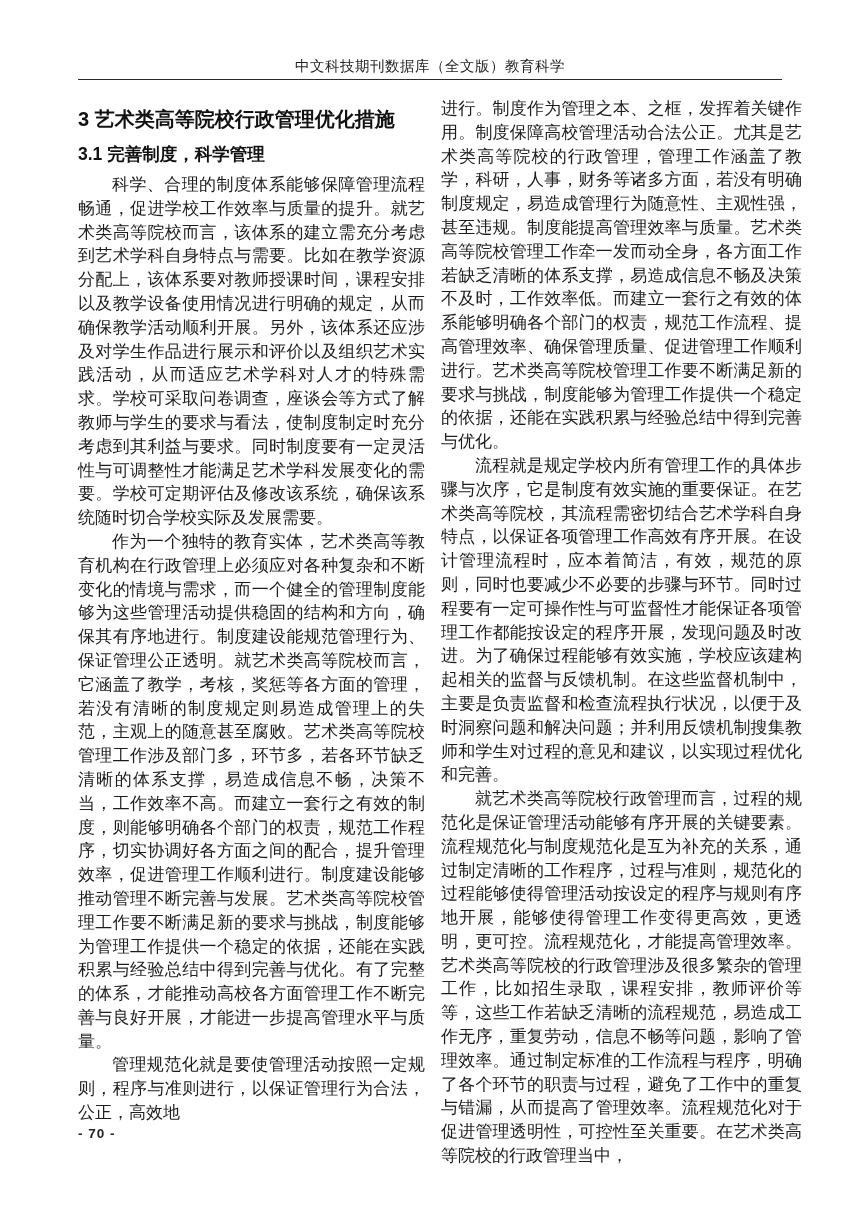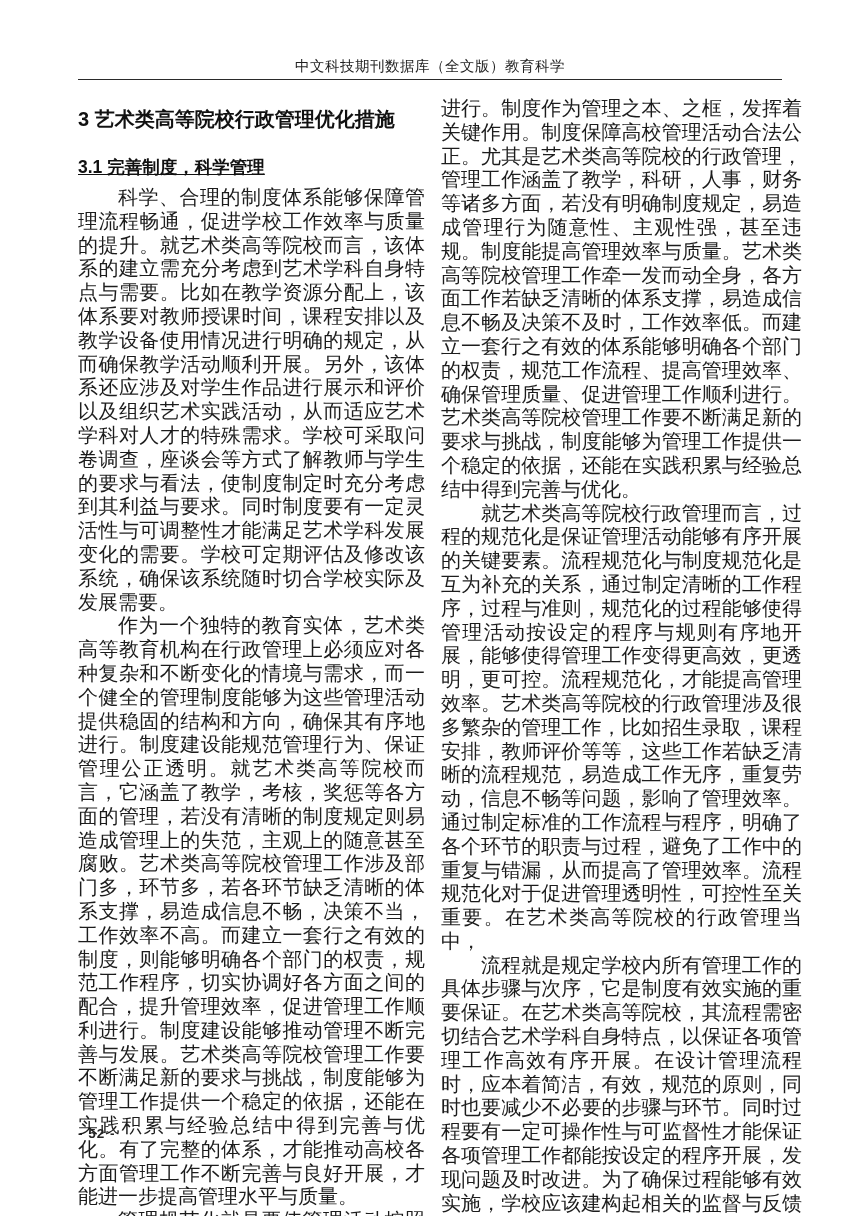--- a/index.html
+++ b/index.html
@@ -36,45 +36,44 @@
     left: 78px;
     width: 724px;
     display: flex;
     gap: 16px;
   }
   .col { text-align: justify; }
   .col-left  { width: 347px; }
   .col-right { width: 361px; }
   .col p {
     margin: 0;
-    font-size: 20px;
+    font-size: 17px;
     line-height: 23.8px;
     text-align: justify;
     text-justify: inter-ideograph;
     text-indent: 2em;
   }
   .col p.continuation { text-indent: 0; }
   h1.section-heading {
     font-family: "Liberation Sans", sans-serif;
     font-size: 20px;
     font-weight: bold;
     color: #111;
-    margin: 9px 0 24px 0;
+    margin: 9px 0 11px 0;
     line-height: 26px;
     text-indent: 0;
   }
   h2.sub-heading {
     font-family: "Liberation Sans", sans-serif;
     font-size: 17.5px;
     font-weight: bold;
     color: #111;
     margin: 9px 0 7px 0;
     line-height: 23px;
     text-indent: 0;
-    text-decoration: underline;
   }
   .page-number {
     position: absolute;
     left: 78px;
     top: 1126px;
     font-family: "Liberation Sans", sans-serif;
     font-size: 13.5px;
     font-weight: bold;
     letter-spacing: 1px;
     color: #222;
@@ -94,21 +93,21 @@
     <div class="col col-left">
       <h1 class="section-heading">3 艺术类高等院校行政管理优化措施</h1>
       <h2 class="sub-heading">3.1 完善制度，科学管理</h2>
       <p>科学、合理的制度体系能够保障管理流程畅通，促进学校工作效率与质量的提升。就艺术类高等院校而言，该体系的建立需充分考虑到艺术学科自身特点与需要。比如在教学资源分配上，该体系要对教师授课时间，课程安排以及教学设备使用情况进行明确的规定，从而确保教学活动顺利开展。另外，该体系还应涉及对学生作品进行展示和评价以及组织艺术实践活动，从而适应艺术学科对人才的特殊需求。学校可采取问卷调查，座谈会等方式了解教师与学生的要求与看法，使制度制定时充分考虑到其利益与要求。同时制度要有一定灵活性与可调整性才能满足艺术学科发展变化的需要。学校可定期评估及修改该系统，确保该系统随时切合学校实际及发展需要。</p>
       <p>作为一个独特的教育实体，艺术类高等教育机构在行政管理上必须应对各种复杂和不断变化的情境与需求，而一个健全的管理制度能够为这些管理活动提供稳固的结构和方向，确保其有序地进行。制度建设能规范管理行为、保证管理公正透明。就艺术类高等院校而言，它涵盖了教学，考核，奖惩等各方面的管理，若没有清晰的制度规定则易造成管理上的失范，主观上的随意甚至腐败。艺术类高等院校管理工作涉及部门多，环节多，若各环节缺乏清晰的体系支撑，易造成信息不畅，决策不当，工作效率不高。而建立一套行之有效的制度，则能够明确各个部门的权责，规范工作程序，切实协调好各方面之间的配合，提升管理效率，促进管理工作顺利进行。制度建设能够推动管理不断完善与发展。艺术类高等院校管理工作要不断满足新的要求与挑战，制度能够为管理工作提供一个稳定的依据，还能在实践积累与经验总结中得到完善与优化。有了完整的体系，才能推动高校各方面管理工作不断完善与良好开展，才能进一步提高管理水平与质量。</p>
       <p>管理规范化就是要使管理活动按照一定规则，程序与准则进行，以保证管理行为合法，公正，高效地</p>
     </div>
 
     <div class="col col-right">
       <p class="continuation">进行。制度作为管理之本、之框，发挥着关键作用。制度保障高校管理活动合法公正。尤其是艺术类高等院校的行政管理，管理工作涵盖了教学，科研，人事，财务等诸多方面，若没有明确制度规定，易造成管理行为随意性、主观性强，甚至违规。制度能提高管理效率与质量。艺术类高等院校管理工作牵一发而动全身，各方面工作若缺乏清晰的体系支撑，易造成信息不畅及决策不及时，工作效率低。而建立一套行之有效的体系能够明确各个部门的权责，规范工作流程、提高管理效率、确保管理质量、促进管理工作顺利进行。艺术类高等院校管理工作要不断满足新的要求与挑战，制度能够为管理工作提供一个稳定的依据，还能在实践积累与经验总结中得到完善与优化。</p>
+      <p>流程就是规定学校内所有管理工作的具体步骤与次序，它是制度有效实施的重要保证。在艺术类高等院校，其流程需密切结合艺术学科自身特点，以保证各项管理工作高效有序开展。在设计管理流程时，应本着简洁，有效，规范的原则，同时也要减少不必要的步骤与环节。同时过程要有一定可操作性与可监督性才能保证各项管理工作都能按设定的程序开展，发现问题及时改进。为了确保过程能够有效实施，学校应该建构起相关的监督与反馈机制。在这些监督机制中，主要是负责监督和检查流程执行状况，以便于及时洞察问题和解决问题；并利用反馈机制搜集教师和学生对过程的意见和建议，以实现过程优化和完善。</p>
       <p>就艺术类高等院校行政管理而言，过程的规范化是保证管理活动能够有序开展的关键要素。流程规范化与制度规范化是互为补充的关系，通过制定清晰的工作程序，过程与准则，规范化的过程能够使得管理活动按设定的程序与规则有序地开展，能够使得管理工作变得更高效，更透明，更可控。流程规范化，才能提高管理效率。艺术类高等院校的行政管理涉及很多繁杂的管理工作，比如招生录取，课程安排，教师评价等等，这些工作若缺乏清晰的流程规范，易造成工作无序，重复劳动，信息不畅等问题，影响了管理效率。通过制定标准的工作流程与程序，明确了各个环节的职责与过程，避免了工作中的重复与错漏，从而提高了管理效率。流程规范化对于促进管理透明性，可控性至关重要。在艺术类高等院校的行政管理当中，</p>
-      <p>流程就是规定学校内所有管理工作的具体步骤与次序，它是制度有效实施的重要保证。在艺术类高等院校，其流程需密切结合艺术学科自身特点，以保证各项管理工作高效有序开展。在设计管理流程时，应本着简洁，有效，规范的原则，同时也要减少不必要的步骤与环节。同时过程要有一定可操作性与可监督性才能保证各项管理工作都能按设定的程序开展，发现问题及时改进。为了确保过程能够有效实施，学校应该建构起相关的监督与反馈机制。在这些监督机制中，主要是负责监督和检查流程执行状况，以便于及时洞察问题和解决问题；并利用反馈机制搜集教师和学生对过程的意见和建议，以实现过程优化和完善。</p>
     </div>
 
   </div>
 
-  <div class="page-number">- 52 -</div>
+  <div class="page-number">- 70 -</div>
 
 </div>
 
 </body></html>

